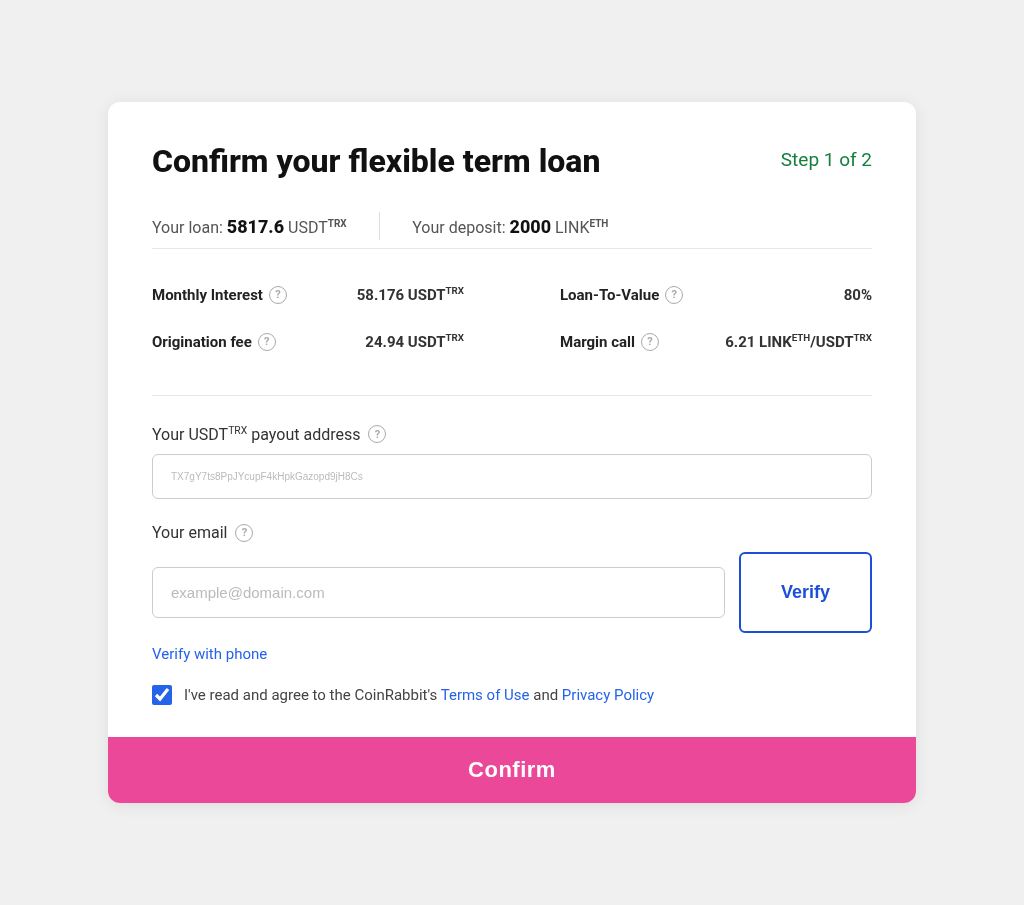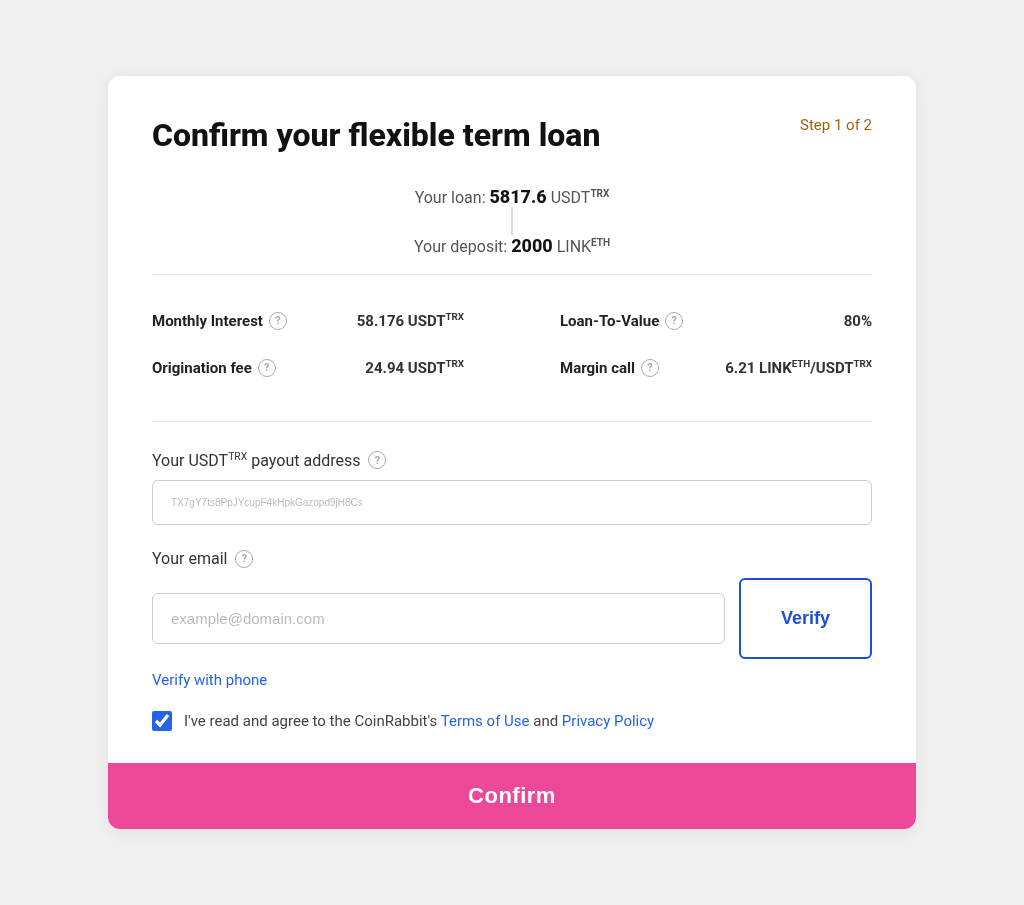--- a/index.html
+++ b/index.html
@@ -28,31 +28,31 @@
       margin-bottom: 32px;
     }
     .page-title {
       font-size: 32px;
       font-weight: 800;
       color: #111;
       line-height: 1.2;
       max-width: 640px;
     }
     .step-label {
-      font-size: 15px;
-      color: #a16207;
+      font-size: 19px;
+      color: #15803d;
+      margin-top: 6px;
     }
     .loan-summary {
       display: flex;
       align-items: center;
       gap: 0;
       margin-bottom: 22px;
-      padding-bottom: 18px;
+      padding-bottom: 8px;
       border-bottom: 1.5px solid #e8e8e8;
-      flex-direction: column;
     }
     .loan-summary-item {
       font-size: 16px;
       color: #555;
     }
     .loan-summary-item .amount {
       font-weight: 800;
       color: #111;
       font-size: 18px;
     }

